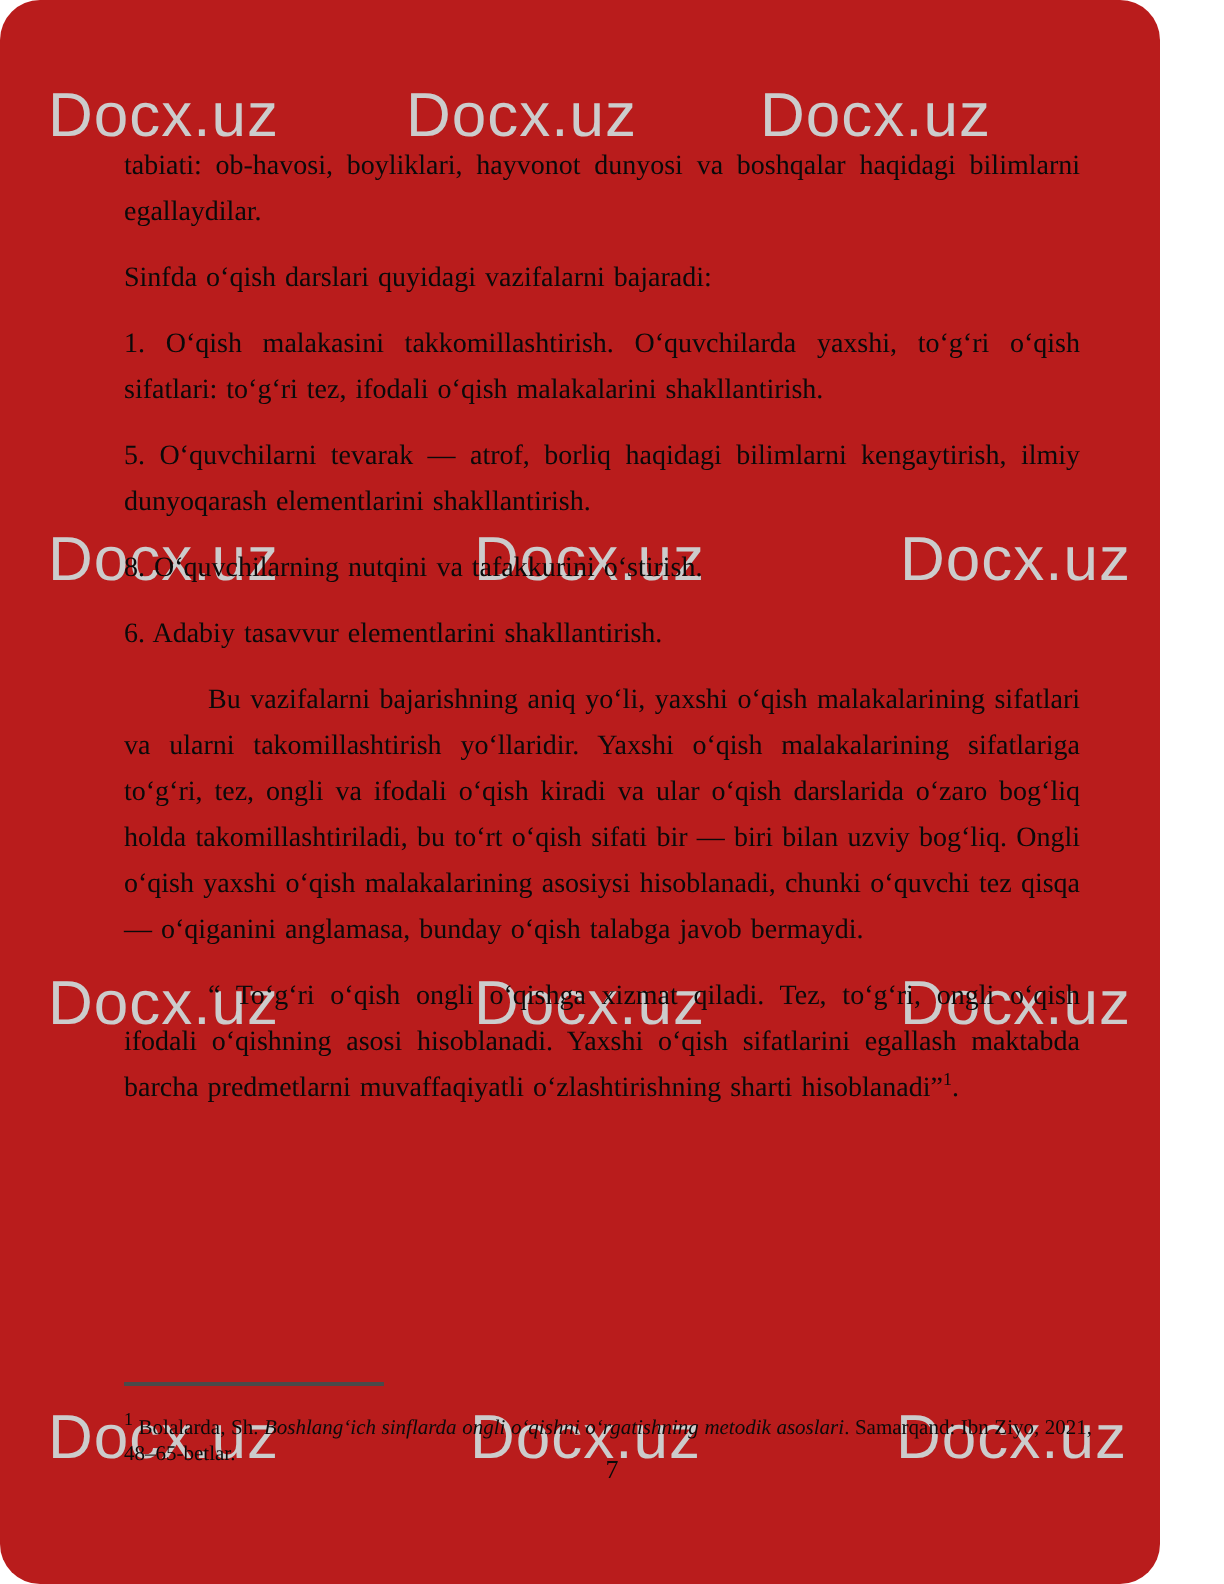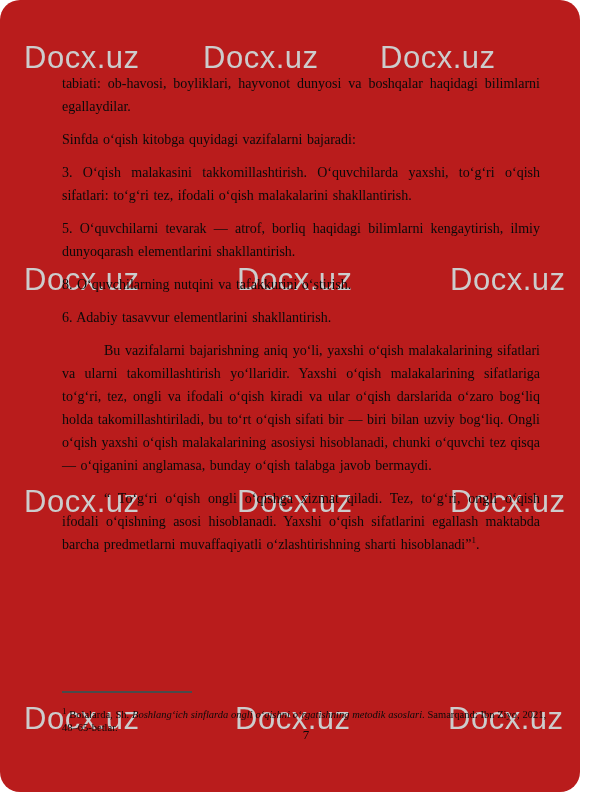--- a/index.html
+++ b/index.html
@@ -87,22 +87,22 @@
       <span class="wm" style="left: 24px; top: 484px; color: rgb(204, 204, 204);">Docx.uz</span>
       <span class="wm" style="left: 237px; top: 484px; color: rgb(204, 204, 204);">Docx.uz</span>
       <span class="wm" style="left: 450px; top: 484px; color: rgb(204, 204, 204);">Docx.uz</span>
       <span class="wm" style="left: 24px; top: 701px; color: rgb(204, 204, 204);">Docx.uz</span>
       <span class="wm" style="left: 235px; top: 701px; color: rgb(204, 204, 204);">Docx.uz</span>
       <span class="wm" style="left: 448px; top: 701px; color: rgb(204, 204, 204);">Docx.uz</span>
     </div>
 
   <main class="content">
     <p>tabiati: ob-havosi, boyliklari, hayvonot dunyosi va boshqalar haqidagi bilimlarni egallaydilar.</p>
-    <p>Sinfda o‘qish kitobga quyidagi vazifalarni bajaradi:</p>
-    <p>3. O‘qish malakasini takkomillashtirish. O‘quvchilarda yaxshi, to‘g‘ri o‘qish sifatlari: to‘g‘ri tez, ifodali o‘qish malakalarini shakllantirish.</p>
+    <p>Sinfda o‘qish darslari quyidagi vazifalarni bajaradi:</p>
+    <p>1. O‘qish malakasini takkomillashtirish. O‘quvchilarda yaxshi, to‘g‘ri o‘qish sifatlari: to‘g‘ri tez, ifodali o‘qish malakalarini shakllantirish.</p>
     <p>5. O‘quvchilarni tevarak — atrof, borliq haqidagi bilimlarni kengaytirish, ilmiy dunyoqarash elementlarini shakllantirish.</p>
     <p>8. O‘quvchilarning nutqini va tafakkurini o‘stirish.</p>
     <p>6. Adabiy tasavvur elementlarini shakllantirish.</p>
     <p class="indent">Bu vazifalarni bajarishning aniq yo‘li, yaxshi o‘qish malakalarining sifatlari va ularni takomillashtirish yo‘llaridir. Yaxshi o‘qish malakalarining sifatlariga to‘g‘ri, tez, ongli va ifodali o‘qish kiradi va ular o‘qish darslarida o‘zaro bog‘liq holda takomillashtiriladi, bu to‘rt o‘qish sifati bir — biri bilan uzviy bog‘liq. Ongli o‘qish yaxshi o‘qish malakalarining asosiysi hisoblanadi, chunki o‘quvchi tez qisqa — o‘qiganini anglamasa, bunday o‘qish talabga javob bermaydi.</p>
     <p class="indent"><span>“ To‘g‘ri o‘qish ongli o‘qishga xizmat qiladi. Tez, to‘g‘ri, ongli o‘qish ifodali o‘qishning asosi hisoblanadi. Yaxshi o‘qish sifatlarini egallash maktabda barcha predmetlarni muvaffaqiyatli o‘zlashtirishning sharti hisoblanadi”</span><sup class="fnref">1</sup><span>.</span></p>
   </main>
 
   <div class="footnote-separator"></div>
 
   <p class="footnote"><sup class="fnmark">1</sup>

